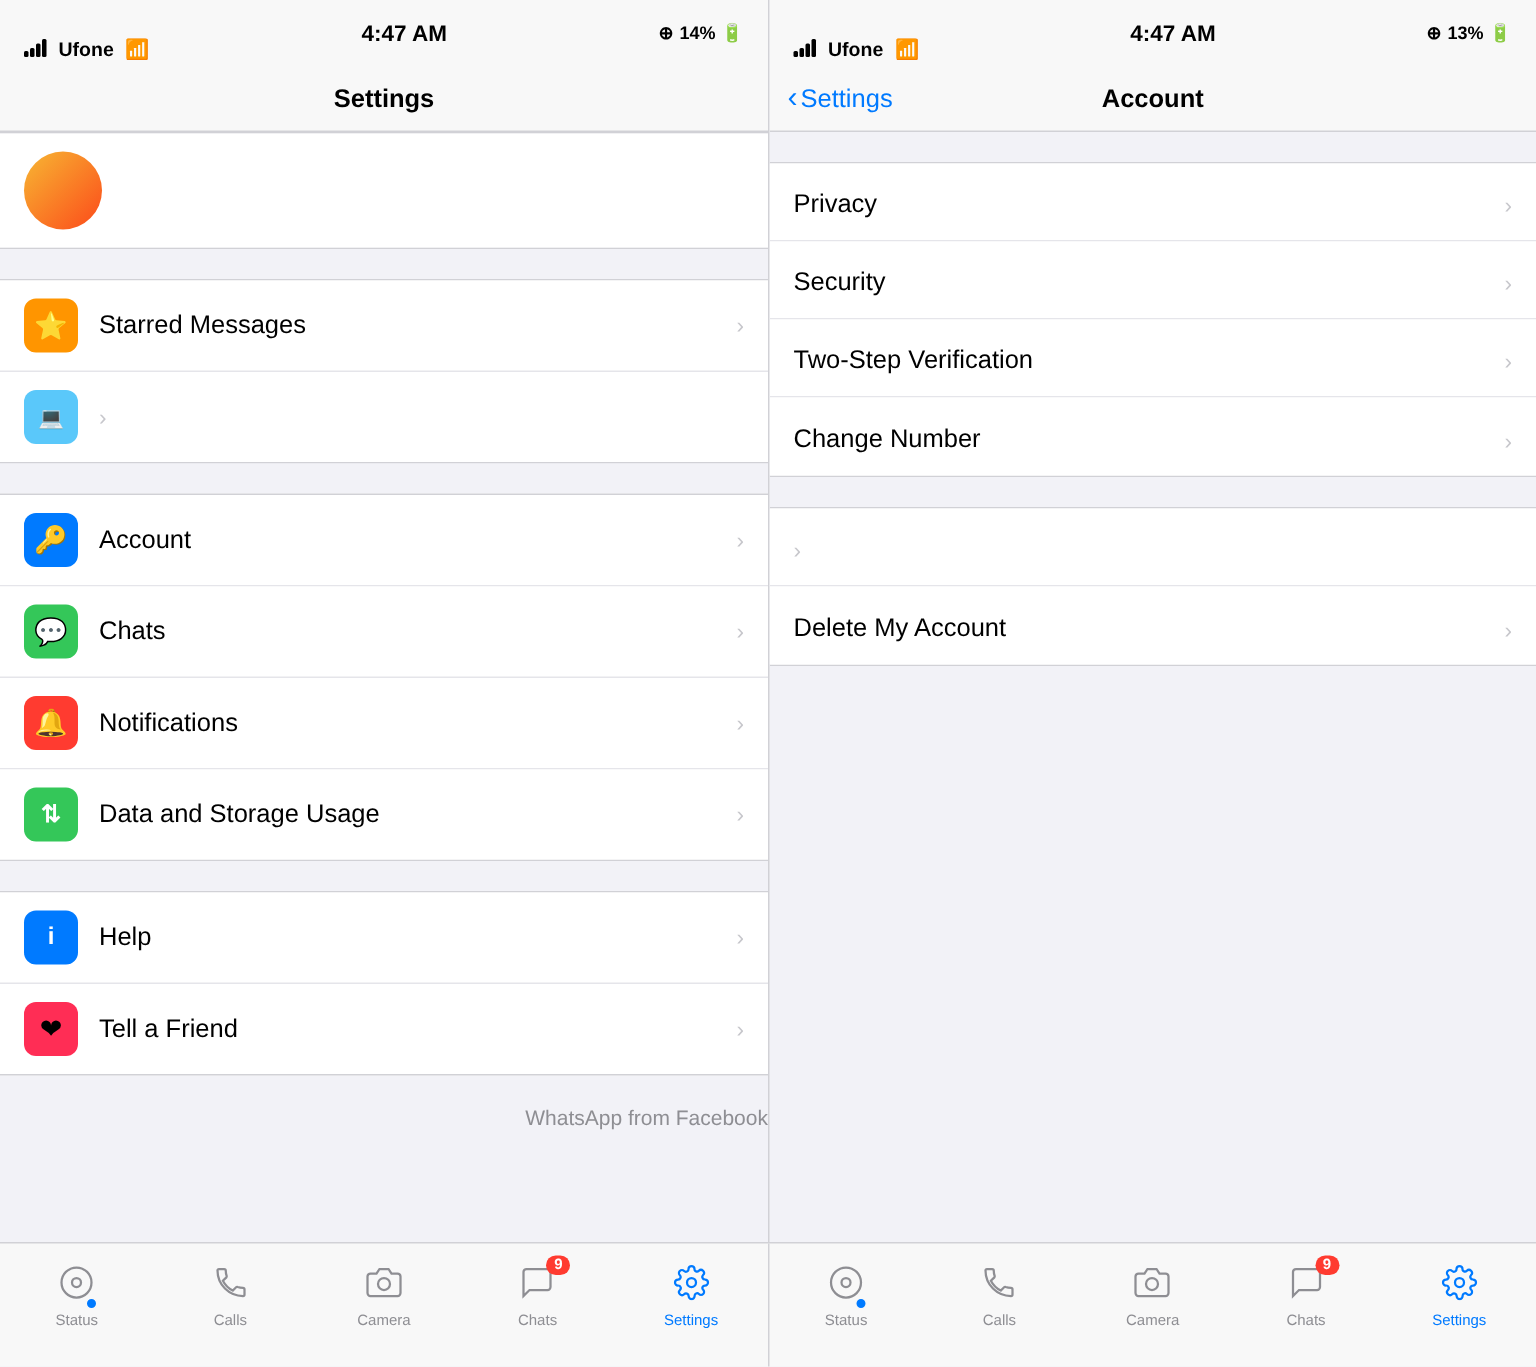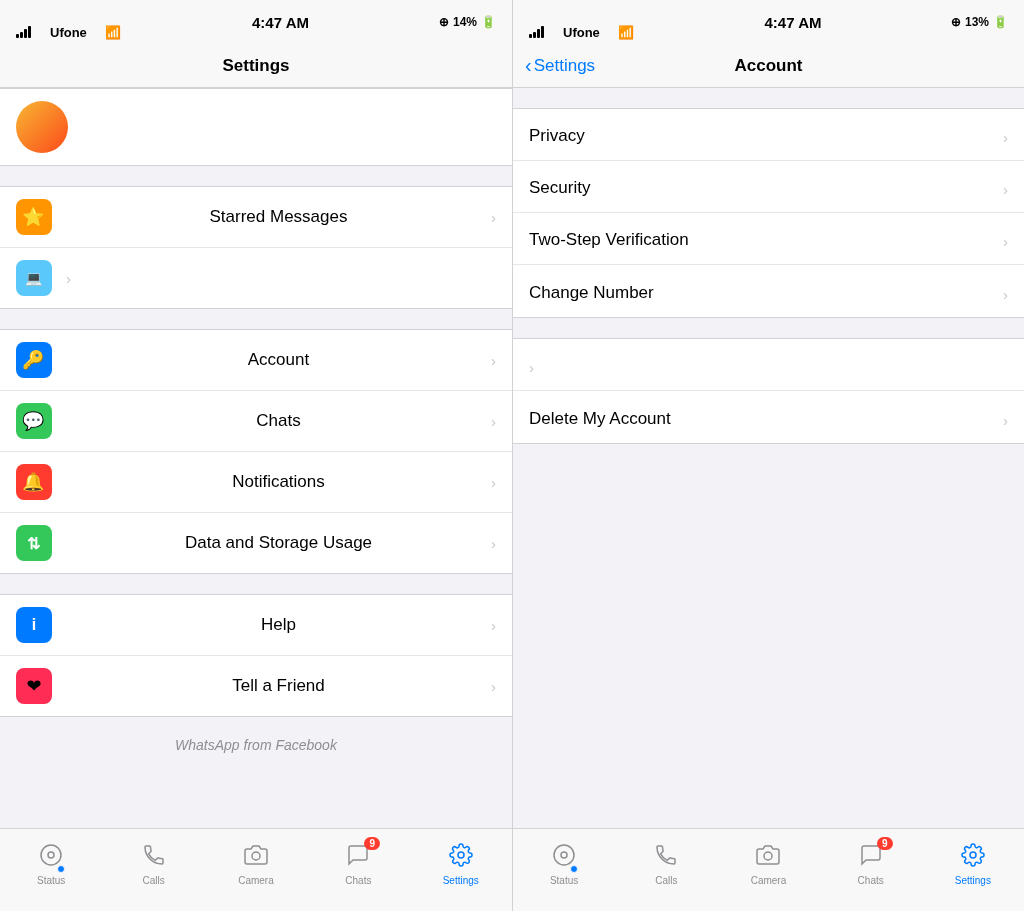--- a/index.html
+++ b/index.html
@@ -34,21 +34,21 @@
       background: #f8f8f8;
       display: flex;
       align-items: center;
       justify-content: space-between;
       padding: 0 16px;
       font-size: 13px;
       font-weight: 600;
       flex-shrink: 0;
     }
 
-    .status-bar .left { display: flex; align-items: center; gap: 19px; margin-top: 20px; }
+    .status-bar .left { display: flex; align-items: center; gap: 8px; margin-top: 20px; }
     .status-bar .center { font-size: 15px; font-weight: 700; }
     .status-bar .right { display: flex; align-items: center; gap: 4px; font-size: 12px; }
 
     
     .nav-bar {
       height: 44px;
       background: #f8f8f8;
       border-bottom: 1px solid #d1d1d6;
       display: flex;
       align-items: center;
@@ -124,21 +124,20 @@
     .icon-green { background: #34c759; }
     .icon-red { background: #ff3b30; }
     .icon-green2 { background: #34c759; }
     .icon-blue2 { background: #007aff; }
     .icon-pink { background: #ff2d55; }
 
     .list-item-label {
       flex: 1;
       font-size: 17px;
       color: #000;
-      text-align: center;
     }
 
     .chevron {
       color: #c7c7cc;
       font-size: 15px;
       font-weight: 300;
     }
 
     
     .list-item-plain {
@@ -157,25 +156,24 @@
     }
 
     .list-item-plain-label {
       flex: 1;
       font-size: 17px;
       color: #000;
     }
 
     
     .footer-text {
-      text-align: center;
+      text-align: right;
       color: #8e8e93;
       font-size: 14px;
       padding: 20px 0 10px;
-      font-style: italic;
     }
 
     
     .tab-bars {
       display: flex;
       height: 83px;
       background: #f8f8f8;
       border-top: 1px solid #d1d1d6;
       flex-shrink: 0;
     }

